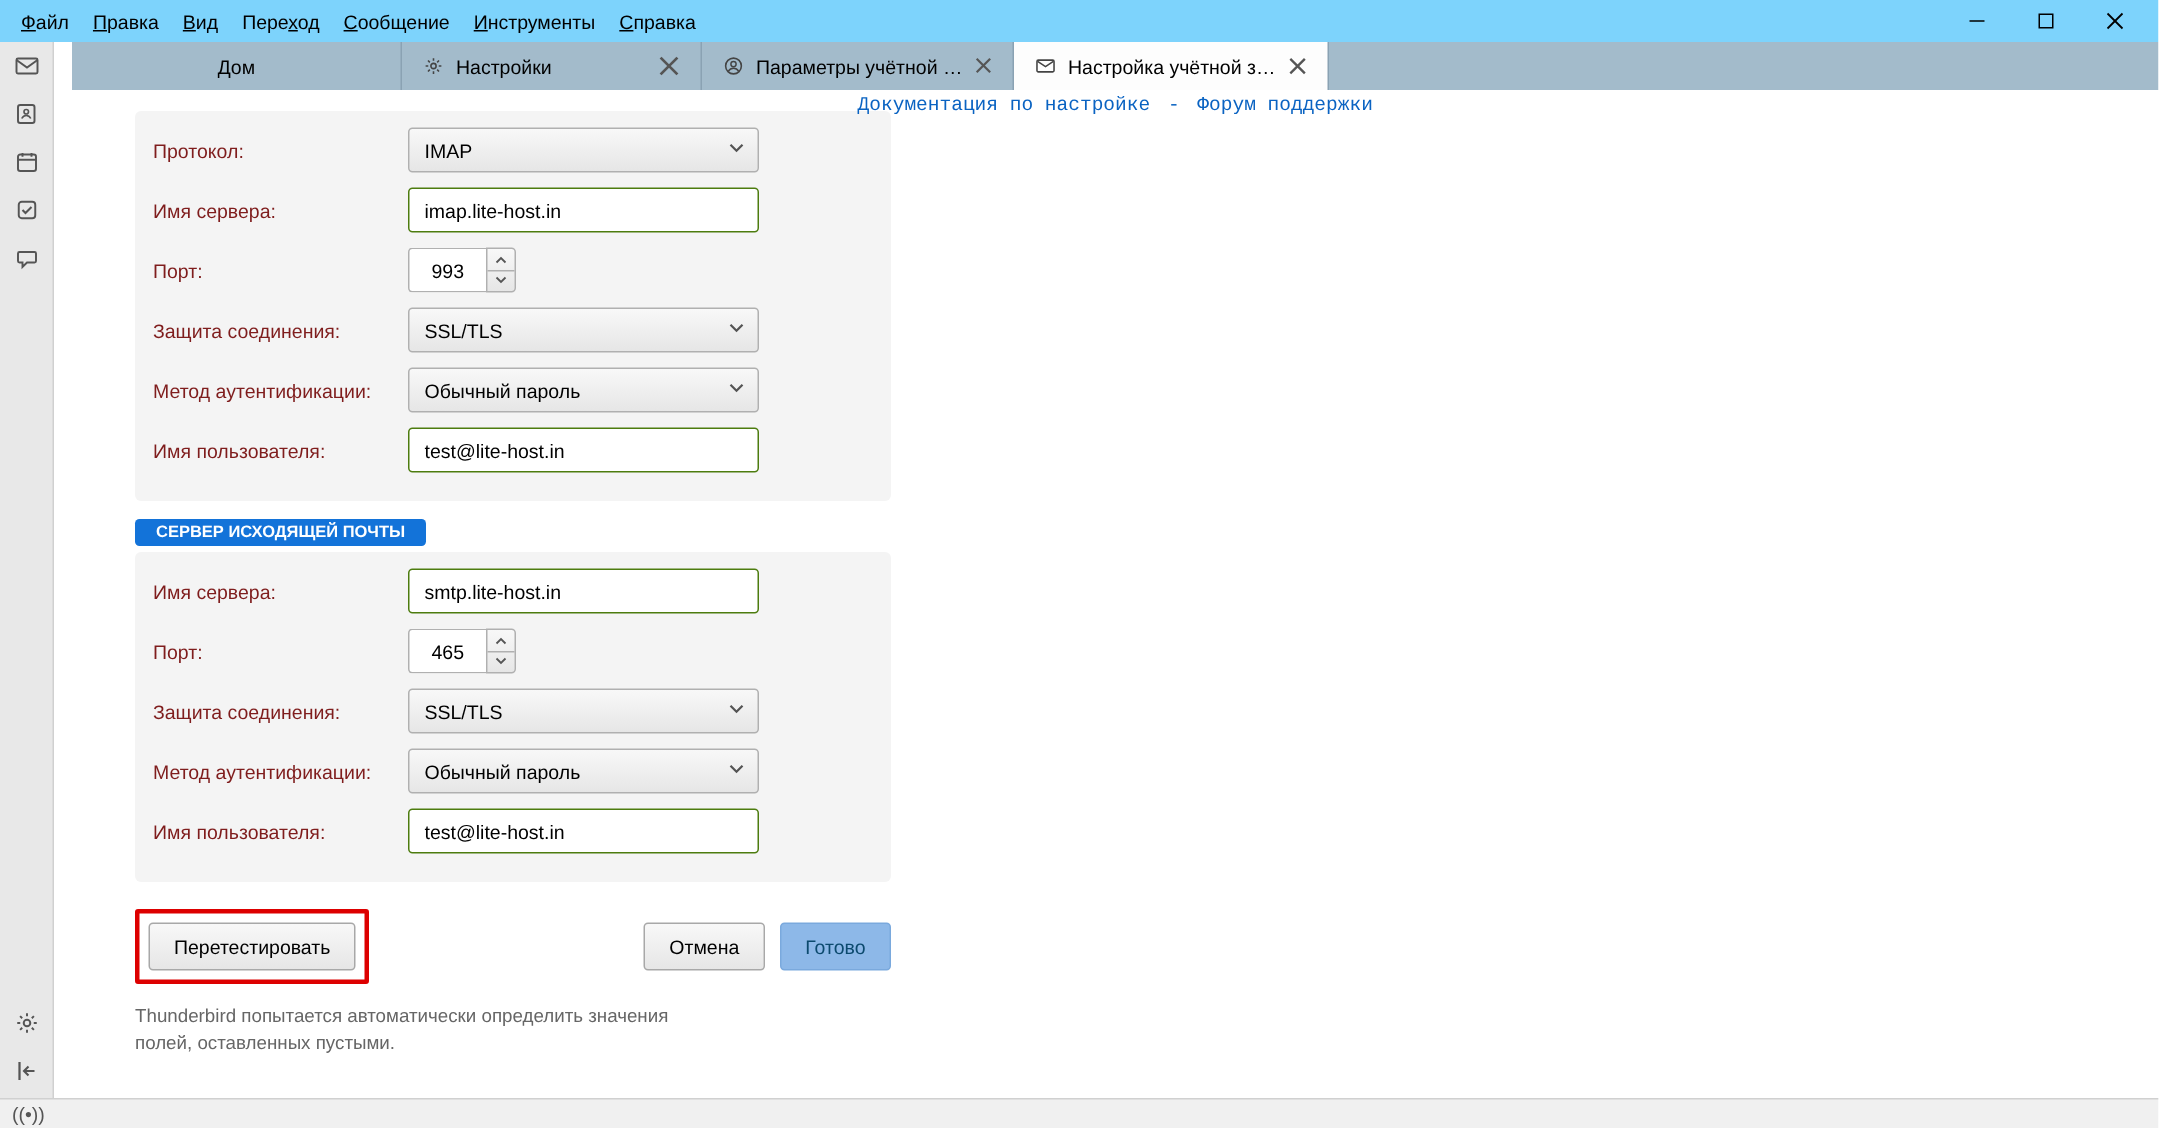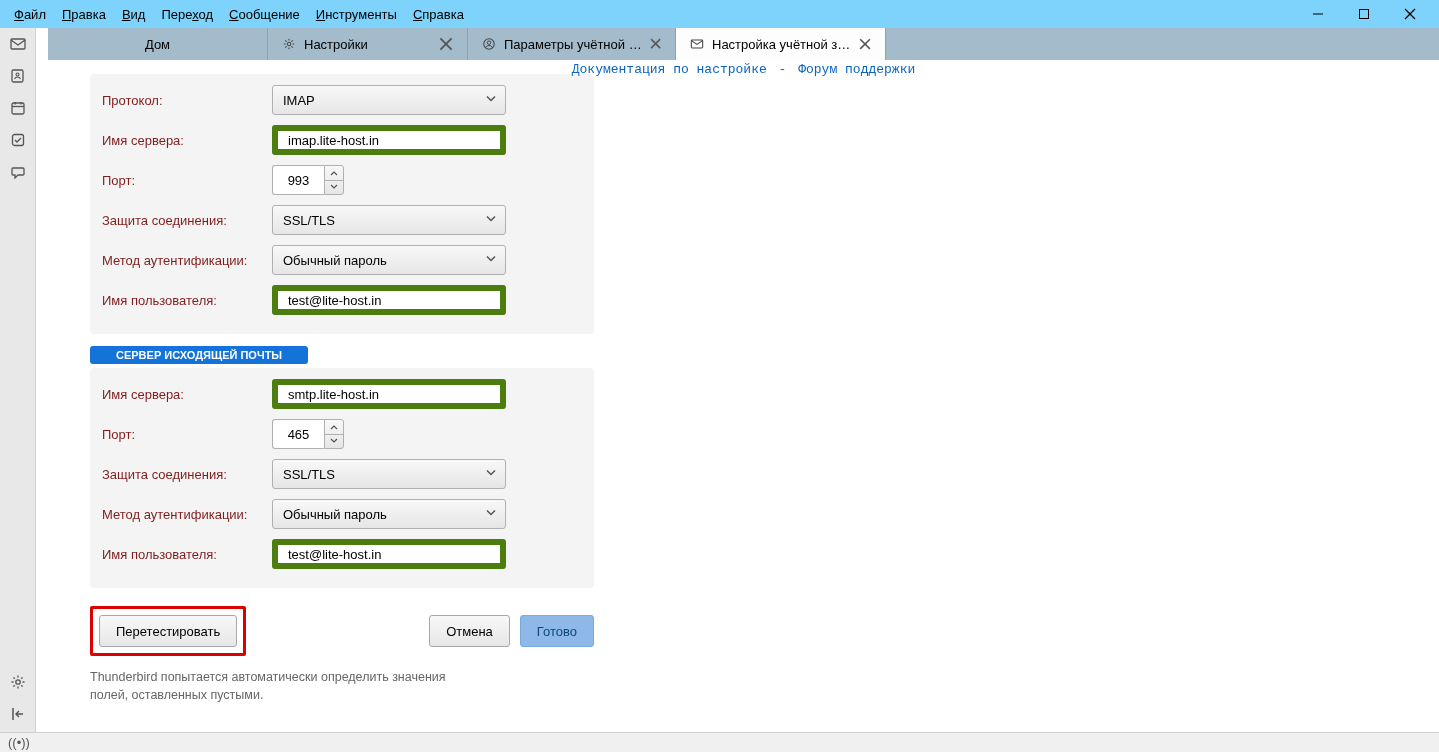--- a/index.html
+++ b/index.html
@@ -49,30 +49,30 @@
 
   .section-bg { background:#f4f4f4; border-radius:4px; padding:6px 12px 14px 12px; }
 
   .row { display:flex; align-items:center; min-height:40px; }
   .row label { width:170px; color:#7f1d1d; font-size:13px; }
 
   .select { width:234px; height:30px; background:linear-gradient(#f8f8f8,#e6e6e6); border:1px solid #b0b0b0; border-radius:3px; display:flex; align-items:center; padding:0 10px; position:relative; font-size:13px; }
   .select .chev { position:absolute; right:8px; top:50%; transform:translateY(-50%); }
   .chev svg { width:12px; height:12px; }
 
-  input.text { width:234px; height:30px; border:6px solid #4d7c0f; border-radius:3px; padding:0 10px; font-size:13px; font-family:inherit; background:#fff; }
+  input.text { width:234px; height:30px; border:1px solid #4d7c0f; border-radius:3px; padding:0 10px; font-size:13px; font-family:inherit; background:#fff; }
 
   .spinner { display:flex; height:30px; width:72px; }
   .spinner input { width:52px; border:1px solid #b0b0b0; border-right:none; border-radius:3px 0 0 3px; text-align:center; font-size:13px; font-family:inherit; }
   .spinner .arrows { width:20px; border:1px solid #b0b0b0; border-radius:0 3px 3px 0; display:flex; flex-direction:column; background:linear-gradient(#f8f8f8,#e6e6e6); }
   .spinner .arrows div { flex:1; display:flex; align-items:center; justify-content:center; }
   .spinner .arrows div:first-child { border-bottom:1px solid #b0b0b0; }
   .spinner .arrows svg { width:8px; height:6px; }
 
-  .badge { display:inline-block; background:#1373d9; color:#fff; font-weight:600; font-size:11px; padding:3px 26px; border-radius:3px; margin:12px 0 4px 0; }
+  .badge { display:inline-block; background:#1373d9; color:#fff; font-weight:600; font-size:11px; padding:3px 14px; border-radius:3px; margin:12px 0 4px 0; }
 
   .adv-link { text-align:right; padding:10px 6px 6px 0; }
   .adv-link a { color:#0a63c2; text-decoration:none; cursor:pointer; }
 
   .buttons { display:flex; align-items:center; padding:18px 0 4px 0; }
   .btn { height:32px; padding:0 16px; border:1px solid #a8a8a8; background:linear-gradient(#f8f8f8,#e6e6e6); border-radius:3px; font-size:13px; font-family:inherit; cursor:pointer; }
   .btn.primary { background:#8db8e8; border-color:#7aa9dd; color:#0c4a6e; }
 
   .red-frame { border:3px solid #d00; padding:6px; border-radius:2px; display:inline-block; }
 

